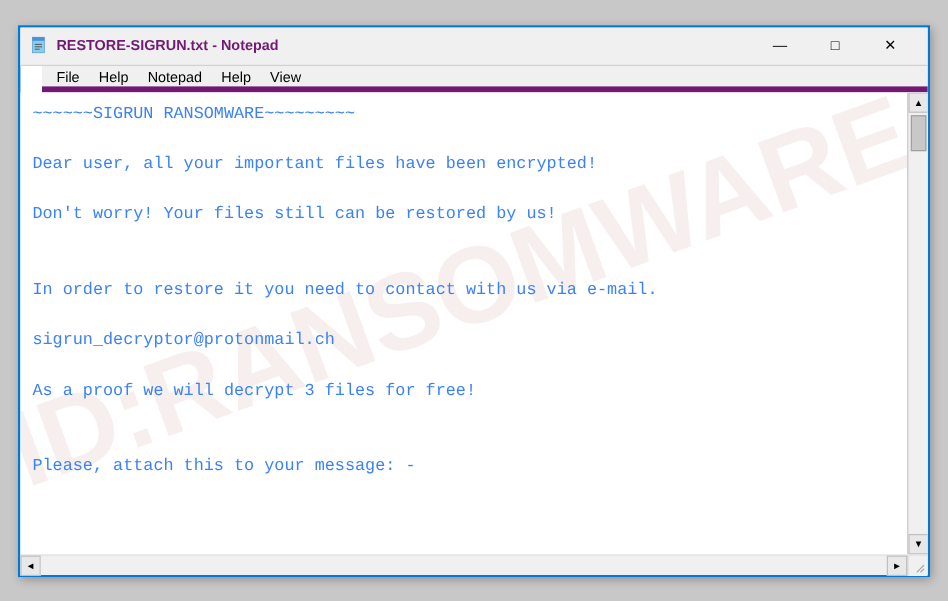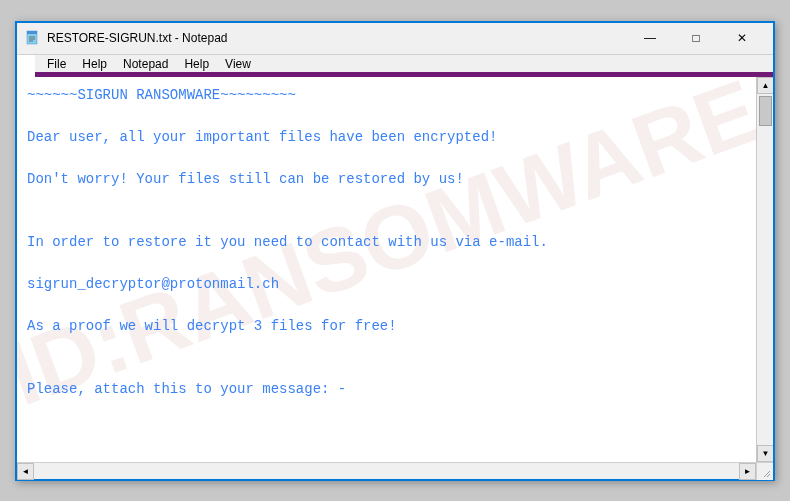--- a/index.html
+++ b/index.html
@@ -41,22 +41,22 @@
     .title-bar-icon {
       width: 16px;
       height: 16px;
       margin-right: 6px;
       flex-shrink: 0;
     }
 
     .title-bar-text {
       flex: 1;
       font-size: 12px;
-      color: #000000;
-      font-weight: normal;
+      color: #701a75;
+      font-weight: bold;
     }
 
     .title-bar-buttons {
       display: flex;
       gap: 0;
     }
 
     .title-btn {
       width: 46px;
       height: 32px;

